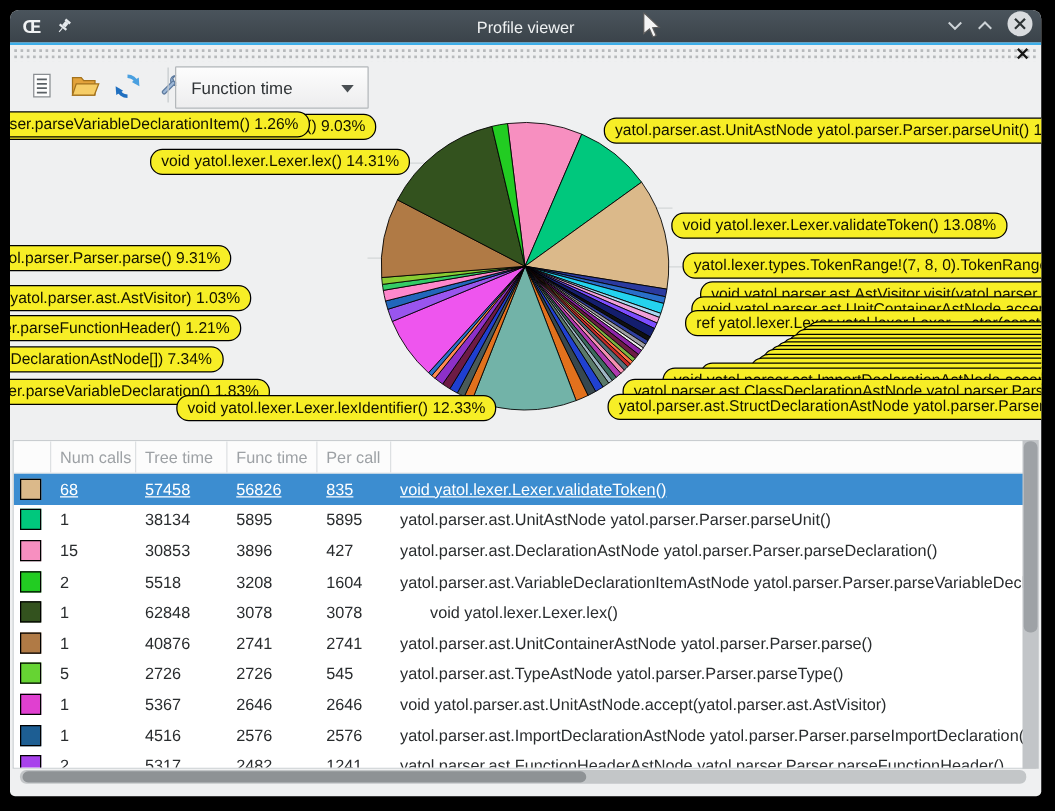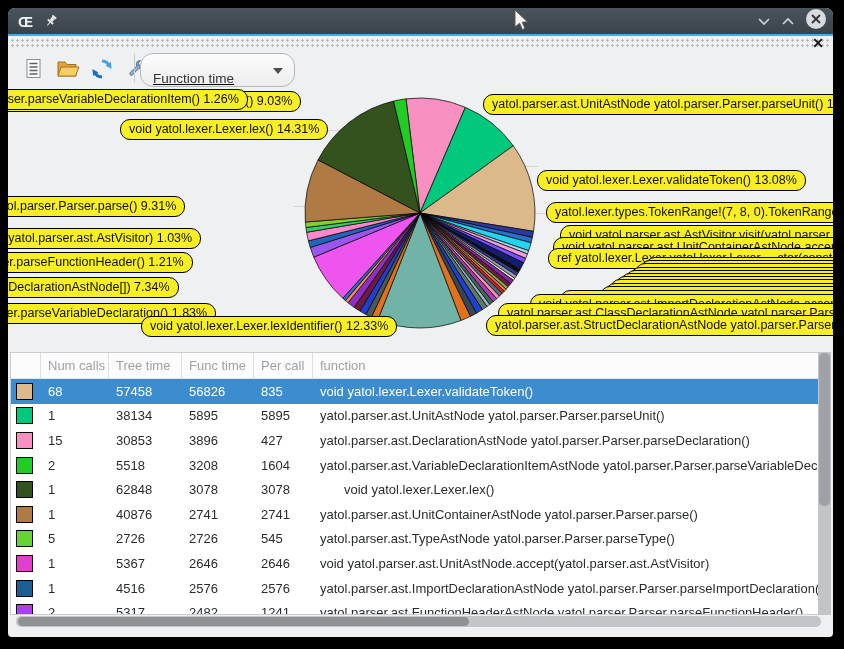--- a/index.html
+++ b/index.html
@@ -9,31 +9,31 @@
   .title{position:absolute;left:0;right:0;text-align:center;color:#eff1f2;font-size:13px;}
   .winbtns{position:absolute;right:6px;top:0;height:26px;display:flex;align-items:center;gap:10px;}
   .accentline{position:absolute;left:0;top:26px;width:100%;height:2px;background:#3daee9;}
   .dockhead{position:absolute;left:2px;top:30px;right:2px;height:11px;
     background-image:radial-gradient(#b7babc 1px,transparent 1.3px);background-size:5px 5px;}
   .dockclose{position:absolute;right:6px;top:26px;width:18px;height:18px;color:#141414;font-weight:bold;font-size:14px;text-align:center;line-height:18px;}
   .toolbar{position:absolute;left:12px;top:44px;height:34px;display:flex;align-items:center;gap:7px;}
   .tbicon{width:27px;height:28px;display:flex;align-items:center;justify-content:center;}
   .tbsep{width:1px;height:28px;background:#c6cacd;margin:0 4px;}
   .combo{position:absolute;left:132px;top:45px;width:153px;height:32px;background:linear-gradient(#fdfdfd,#ededee);
-    border:1px solid #b4b8bb;border-radius:13px;display:flex;align-items:flex-end;text-decoration:underline;}
+    border:1px solid #b4b8bb;border-radius:1px;display:flex;align-items:center;}
   .combo span{margin-left:12px;font-size:13.5px;color:#2f3336;}
   .combo .arrow{position:absolute;right:11px;top:14px;width:0;height:0;border-left:5px solid transparent;border-right:5px solid transparent;border-top:6px solid #4a4f53;}
   .plot{position:absolute;left:0;top:42px;right:0;height:306px;}
   .callout{position:absolute;background:#f7ee26;border:1px solid #000;border-radius:10px;padding:2px 8px 3px;font-size:12.5px;white-space:nowrap;color:#131200;}
   .leader{position:absolute;height:1px;background:#d4d6d8;}
   .tablewrap{position:absolute;left:2px;top:344px;width:819px;height:263px;background:#fff;border:1px solid #c9cdd0;box-sizing:border-box;overflow:hidden;}
   .thead{display:flex;height:25px;background:#fcfcfc;color:#9da1a5;border-bottom:1px solid #e4e6e8;}
   .thcell{display:flex;align-items:center;padding-left:7px;font-size:13px;border-right:1px solid #dde0e2;box-sizing:border-box;flex:none;}
   .trow{display:flex;height:24.6px;align-items:center;background:#fff;color:#292c2e;}
-  .trow.sel{background:#3c8dd0;color:#fff;}
+  .trow.sel{background:#3c8dd0;color:#fff;text-decoration:underline;}
   .tcell{padding-left:7px;overflow:hidden;white-space:nowrap;font-size:13px;box-sizing:border-box;flex:none;}
   .swatch{width:15px;height:15px;border:1px solid #000;margin-left:5px;flex:none;}
   .vscroll{position:absolute;right:2px;top:344px;width:13px;height:263px;background:#c2c5c8;}
   .vthumb{position:absolute;left:1px;right:1px;top:1px;height:58%;background:#9ea2a6;border-radius:5px;}
   .hscroll{position:absolute;left:8px;right:12px;top:608px;height:11px;background:#c3c6c8;border-radius:5px;}
   .hthumb{position:absolute;left:2px;top:1px;height:9px;width:56%;background:#8e9295;border-radius:5px;}
 </style>
 </head>
 <body>
 
@@ -44,20 +44,21 @@
     <span style="margin-left:12px;display:flex;">
       <svg width="14" height="14" viewBox="0 0 14 14">
           <g transform="rotate(40 7 7)" fill="#e7ebee">
             <rect x="4.5" y="1" width="5" height="2"></rect>
             <rect x="5.3" y="3" width="3.4" height="4"></rect>
             <rect x="3.5" y="7" width="7" height="1.8"></rect>
             <rect x="6.6" y="8.8" width="0.9" height="4"></rect>
           </g>
         </svg>
     </span>
+    <span class="title">Profile viewer</span>
     <div class="winbtns">
       <span><svg width="14" height="10" viewBox="0 0 14 10">
             <polyline points="2,3 7,8 12,3" fill="none" stroke="#cdd3d7" stroke-width="1.6"></polyline>
           </svg></span>
       <span><svg width="14" height="10" viewBox="0 0 14 10">
             <polyline points="2,8 7,3 12,8" fill="none" stroke="#cdd3d7" stroke-width="1.6"></polyline>
           </svg></span>
       <span><svg width="22" height="22" viewBox="0 0 22 22">
             <circle cx="11" cy="11" r="10" fill="#d9dcdf"></circle>
             <path d="M7 7 L15 15 M15 7 L7 15" stroke="#2e3436" stroke-width="1.8"></path>
@@ -194,21 +195,20 @@
       <div class="callout" style="left: 478px; top: 265px; z-index: 42;">yatol.parser.ast.StructDeclarationAstNode yatol.parser.Parser.parseStructDeclaration() 0.74%</div>
     </div>
 
   <div class="tablewrap">
     <div class="thead">
         <div class="thcell" style="width: 30px;"></div>
         <div class="thcell" style="width: 68px;">Num calls</div>
         <div class="thcell" style="width: 73px;">Tree time</div>
         <div class="thcell" style="width: 72px;">Func time</div>
         <div class="thcell" style="width: 59px;">Per call</div>
-        <div class="thcell" style="width: auto; flex: 1 1 0%; border-right: none;">function</div>
       </div>
     <div>
         <div class="trow sel">
           <div style="width: 30px; flex: 0 0 auto; display: flex;">
             <div class="swatch" style="background: rgb(219, 185, 138);"></div>
           </div>
           <div class="tcell" style="width: 68px;">68</div>
           <div class="tcell" style="width: 73px;">57458</div>
           <div class="tcell" style="width: 72px;">56826</div>
           <div class="tcell" style="width: 59px;">835</div>

